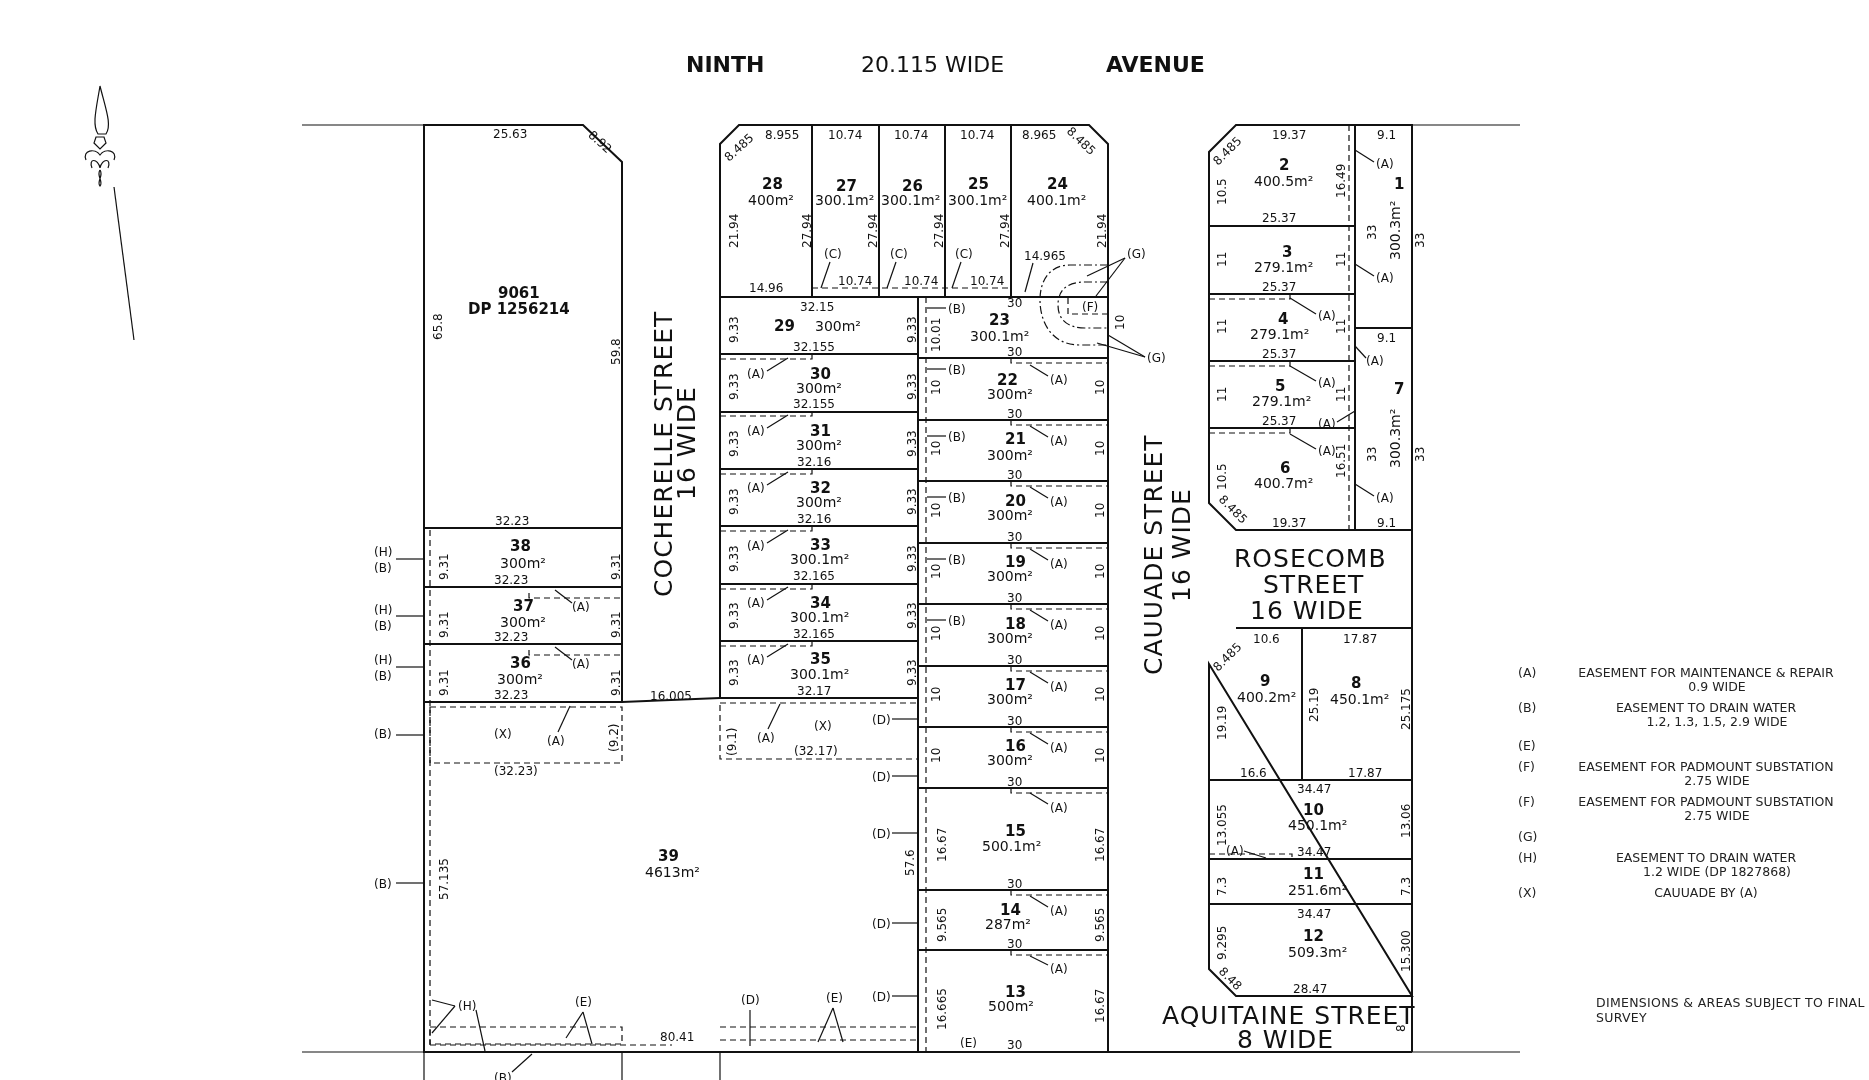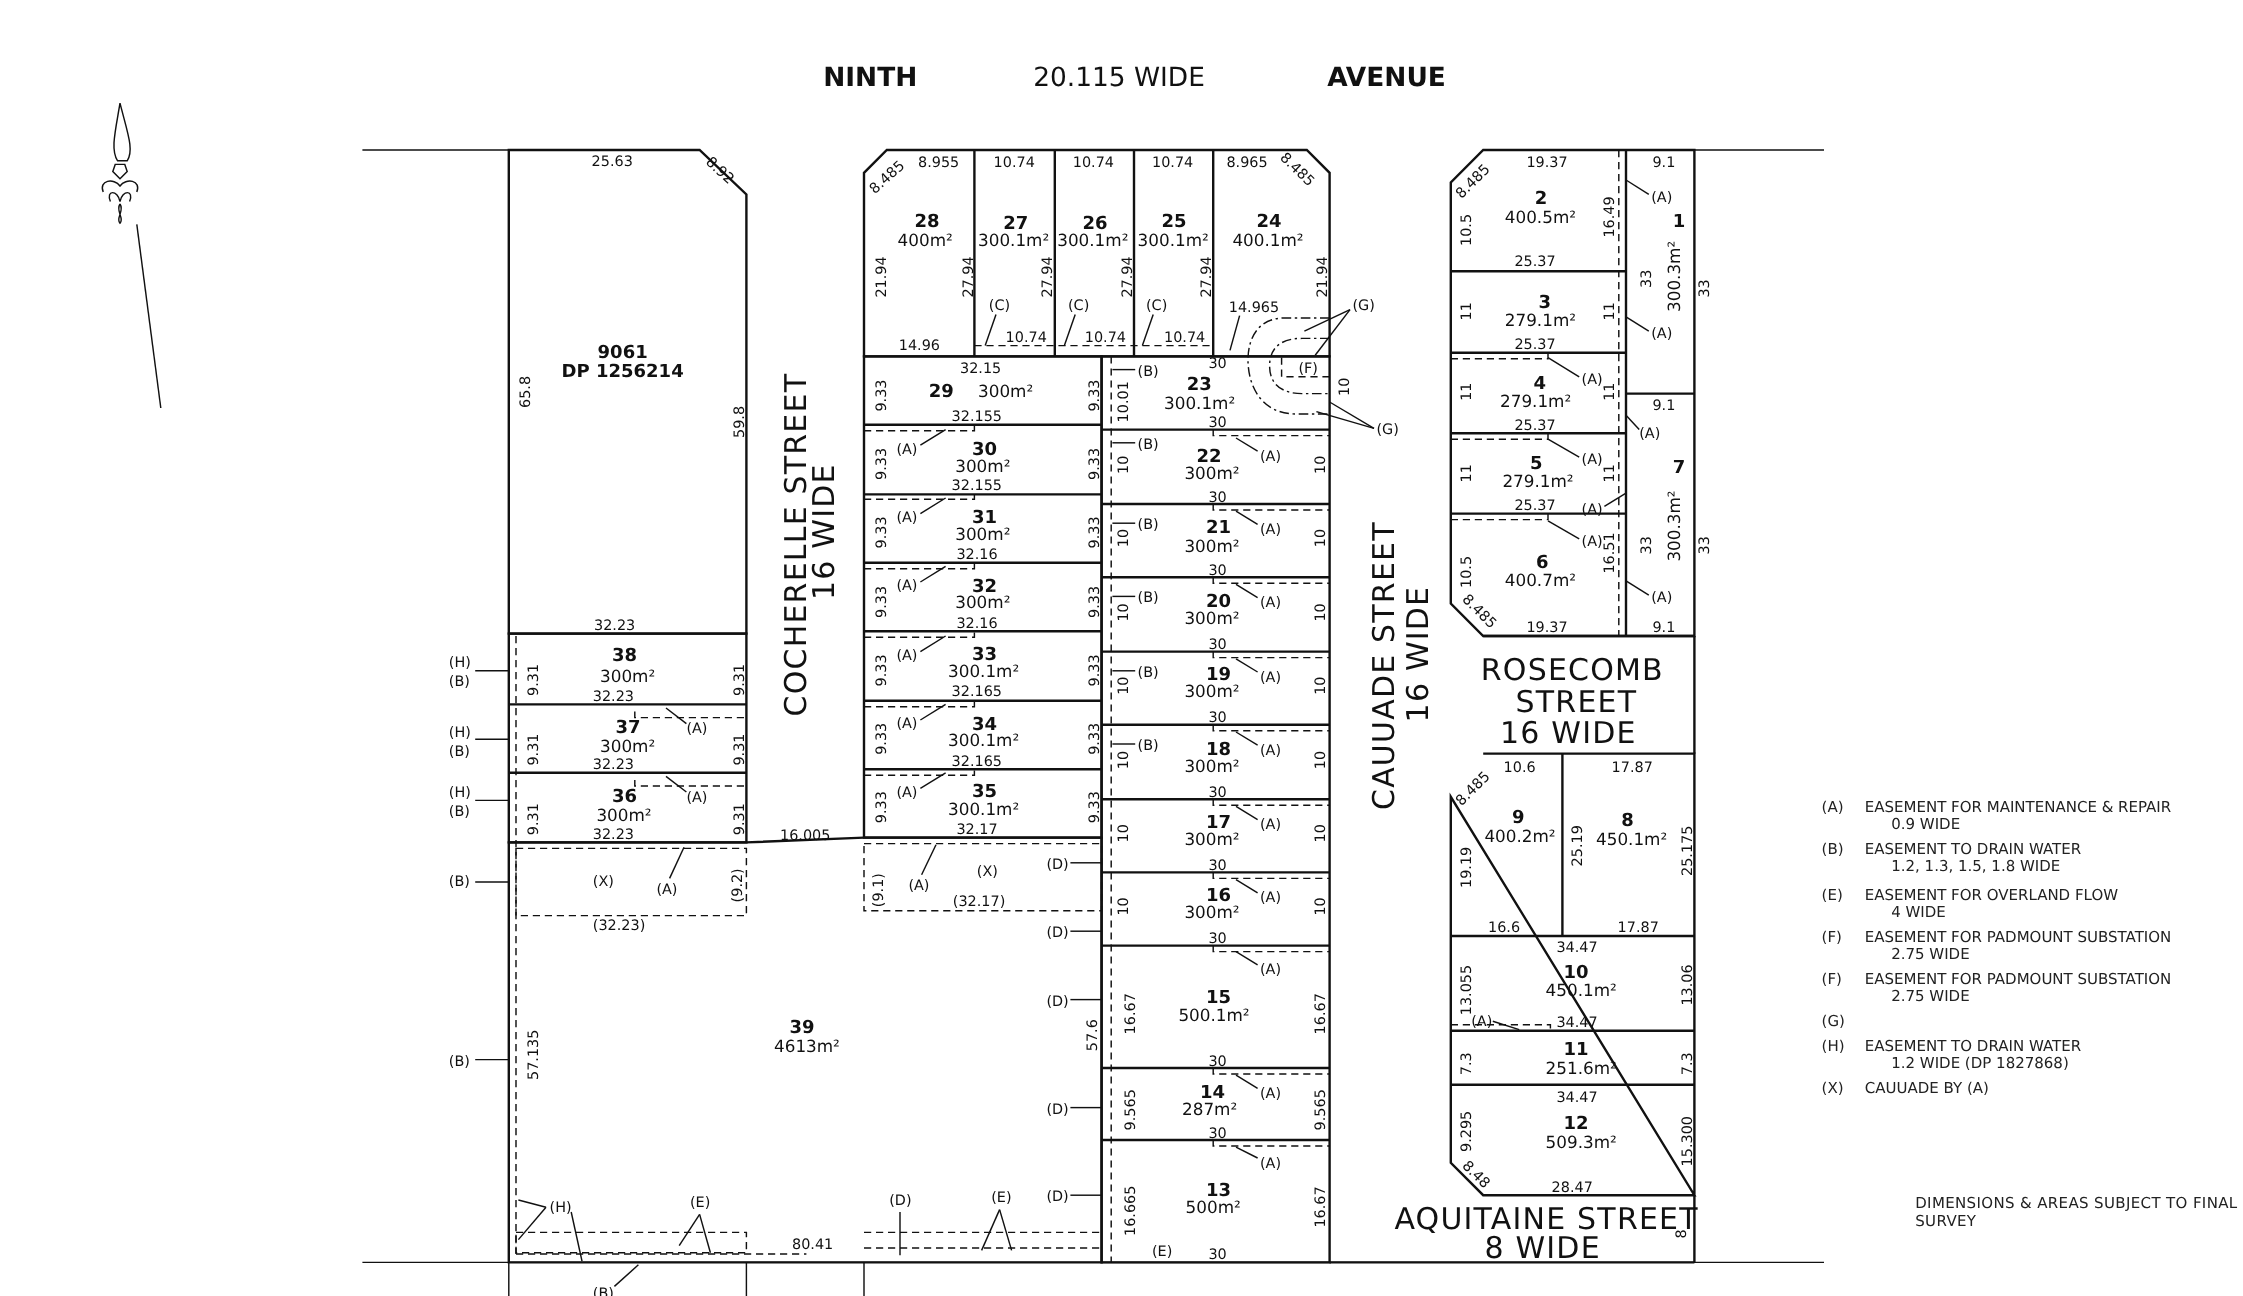--- a/index.html
+++ b/index.html
@@ -12,21 +12,21 @@
   .road-top { font-family: "DejaVu Sans", sans-serif; font-size: 22px; fill: #111; }
   .road-top-b { font-family: "DejaVu Sans", sans-serif; font-size: 22px; font-weight: bold; fill: #111; }
   .street { font-family: "DejaVu Sans", sans-serif; font-size: 25px; fill: #111; letter-spacing: 1px; }
   .bd { stroke: #111; stroke-width: 2; fill: none; }
   .thin { stroke: #111; stroke-width: 1.2; fill: none; }
   .dash { stroke: #111; stroke-width: 1.2; fill: none; stroke-dasharray: 6 4; }
   .dashdot { stroke: #111; stroke-width: 1.2; fill: none; stroke-dasharray: 8 3 2 3; }
   .legend { position: absolute; left: 1518px; top: 666px; width: 340px; font-family: "DejaVu Sans", sans-serif; font-size: 12.5px; line-height: 14px; color: #222; }
   .legend .row { display: flex; margin-bottom: 7px; }
   .legend .code { width: 36px; flex: none; }
-  .legend .desc { flex: 1; }
+  .legend .desc { flex: 1; text-align: center; }
   .legend .desc div:nth-child(2) { padding-left: 2px; margin-left: 20px; }
   .legend .gap { margin-top: 10px; }
   .note { position: absolute; left: 1596px; top: 995px; font-family: "DejaVu Sans", sans-serif; font-size: 12.5px; color: #222; letter-spacing: 0.3px; }
 </style>
 </head>
 <body>
 
 <svg id="plan" width="1869" height="1080" viewBox="0 0 1869 1080" xmlns="http://www.w3.org/2000/svg">
 
   <g>
@@ -515,29 +515,25 @@
       <div class="code">(A)</div>
       <div class="desc">
         <div>EASEMENT FOR MAINTENANCE &amp; REPAIR</div>
         <div>0.9  WIDE</div>
       </div>
     </div>
   <div class="row">
       <div class="code">(B)</div>
       <div class="desc">
         <div>EASEMENT TO DRAIN WATER</div>
-        <div>1.2, 1.3, 1.5, 1.8 WIDE</div>
+        <div>1.2, 1.3, 1.5, 2.9 WIDE</div>
       </div>
     </div>
   <div class="row gap">
       <div class="code">(E)</div>
-      <div class="desc">
-        <div>EASEMENT FOR OVERLAND FLOW</div>
-        <div>4 WIDE</div>
-      </div>
     </div>
   <div class="row">
       <div class="code">(F)</div>
       <div class="desc">
         <div>EASEMENT FOR PADMOUNT SUBSTATION</div>
         <div>2.75 WIDE</div>
       </div>
     </div>
   <div class="row">
       <div class="code">(F)</div>

